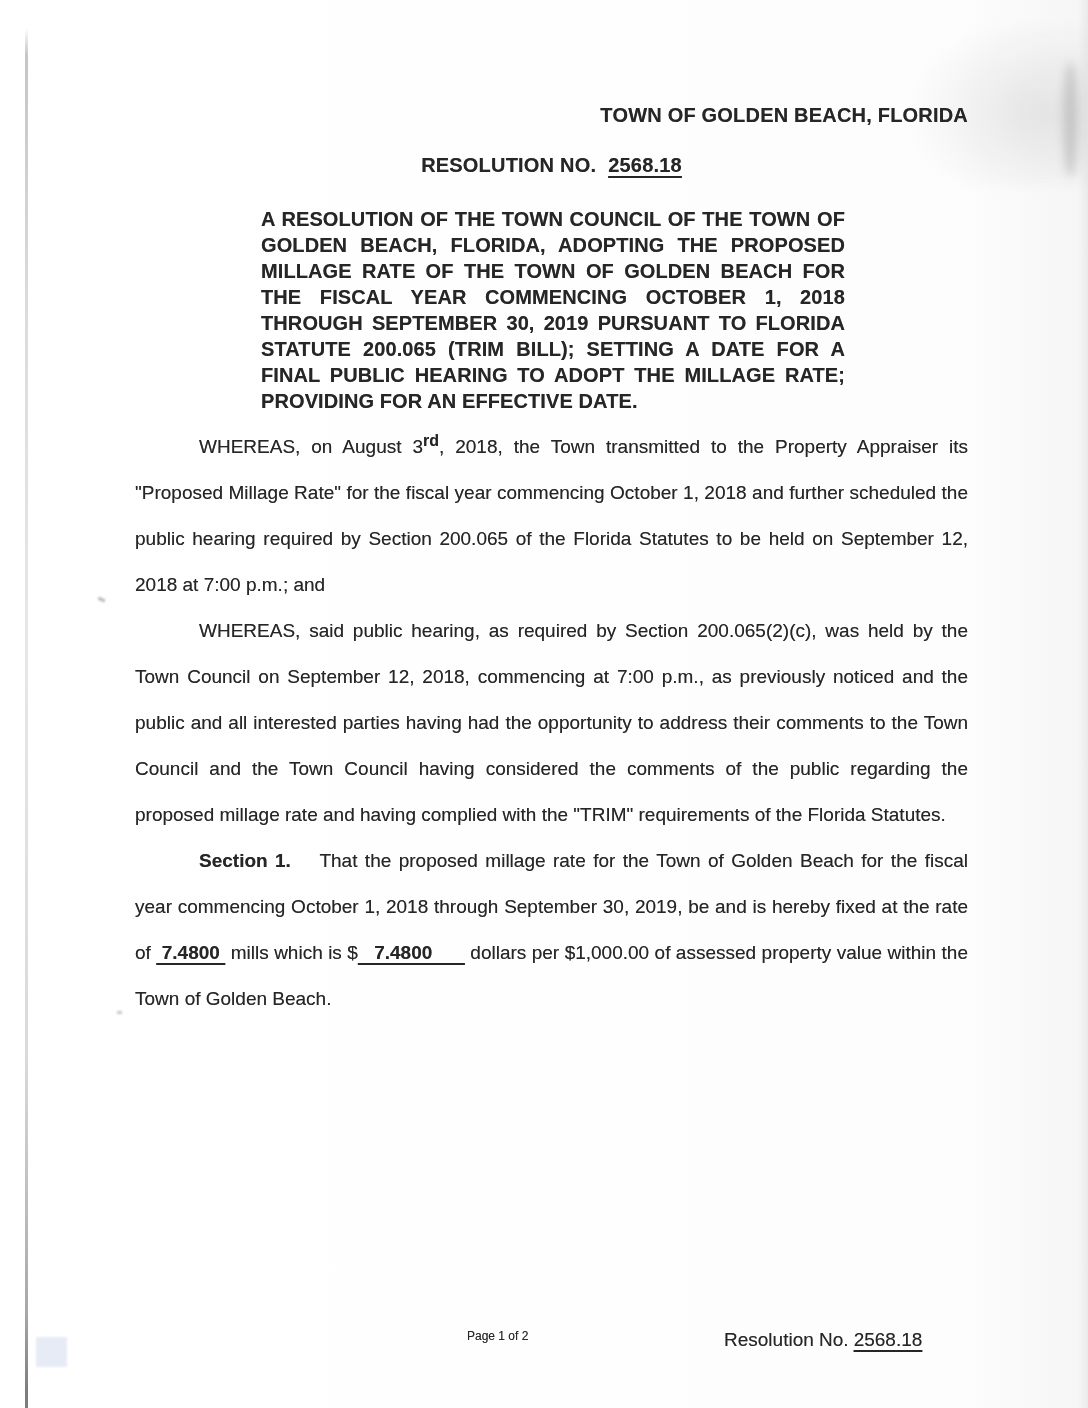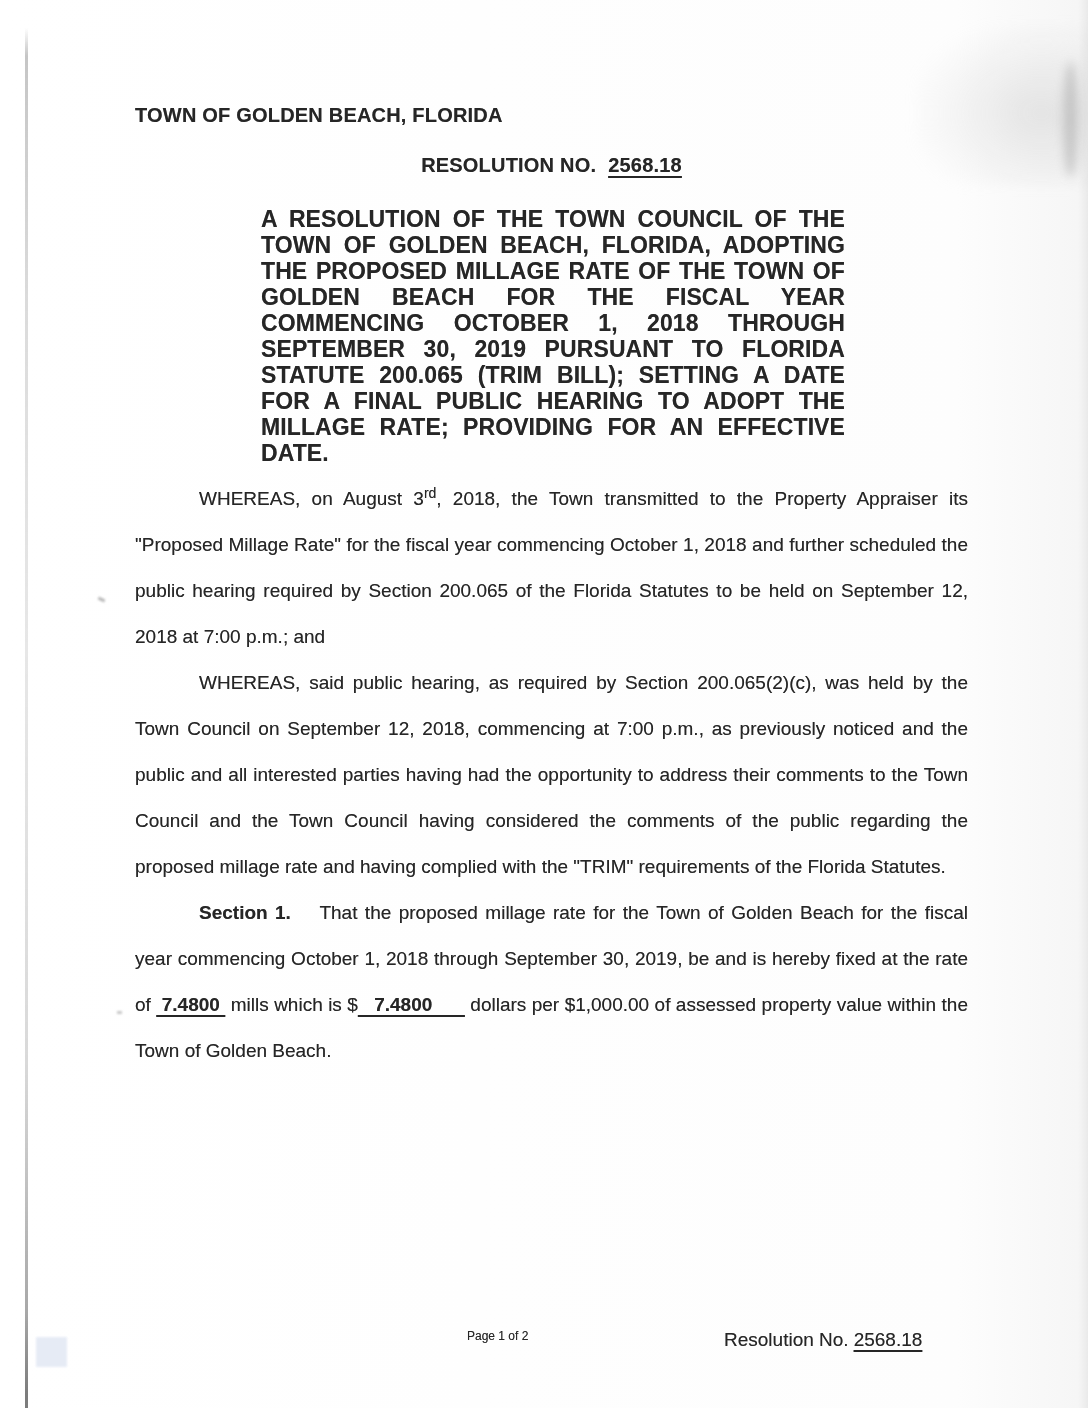--- a/index.html
+++ b/index.html
@@ -20,62 +20,63 @@
     position: absolute;
     left: 135px;
     top: 104px;
     width: 833px;
     text-shadow: 0 0 0.5px rgba(45,45,45,0.55);
   }
   .doc-title {
     margin: 0;
     font-size: 20px;
     font-weight: 700;
-    text-align: left;
+    text-align: right;
     line-height: 22px;
     letter-spacing: 0.2px;
   }
   .res-line {
     margin-top: 28px;
     font-size: 20px;
     font-weight: 700;
     text-align: center;
     line-height: 22px;
     letter-spacing: 0.2px;
   }
   .res-num {
     margin-left: 12px;
     text-decoration: underline;
     text-decoration-thickness: 2px;
     text-underline-offset: 4px;
   }
   .subject {
     margin: 30px 0 0 126px;
     width: 584px;
-    font-size: 23px;
+    font-size: 20px;
     font-weight: 700;
     line-height: 26px;
     text-align: justify;
     letter-spacing: 0.1px;
   }
   .body-text {
     margin-top: 10px;
     font-size: 19px;
     line-height: 46px;
   }
   .body-text p {
     margin: 0;
     text-indent: 64px;
     text-align: justify;
   }
   .seg-bold { font-weight: 400; }
   .seg-sup {
     vertical-align: super;
-    font-size: 14px;
+    font-size: 16px;
     line-height: 0;
+    font-weight: bold;
   }
   .seg-underline {
     text-decoration: underline;
     text-decoration-thickness: 1.5px;
     text-underline-offset: 4px;
     font-weight: bold;
   }
   .seg-bold-underline {
     font-weight: 700;
     text-decoration-thickness: 2px;

